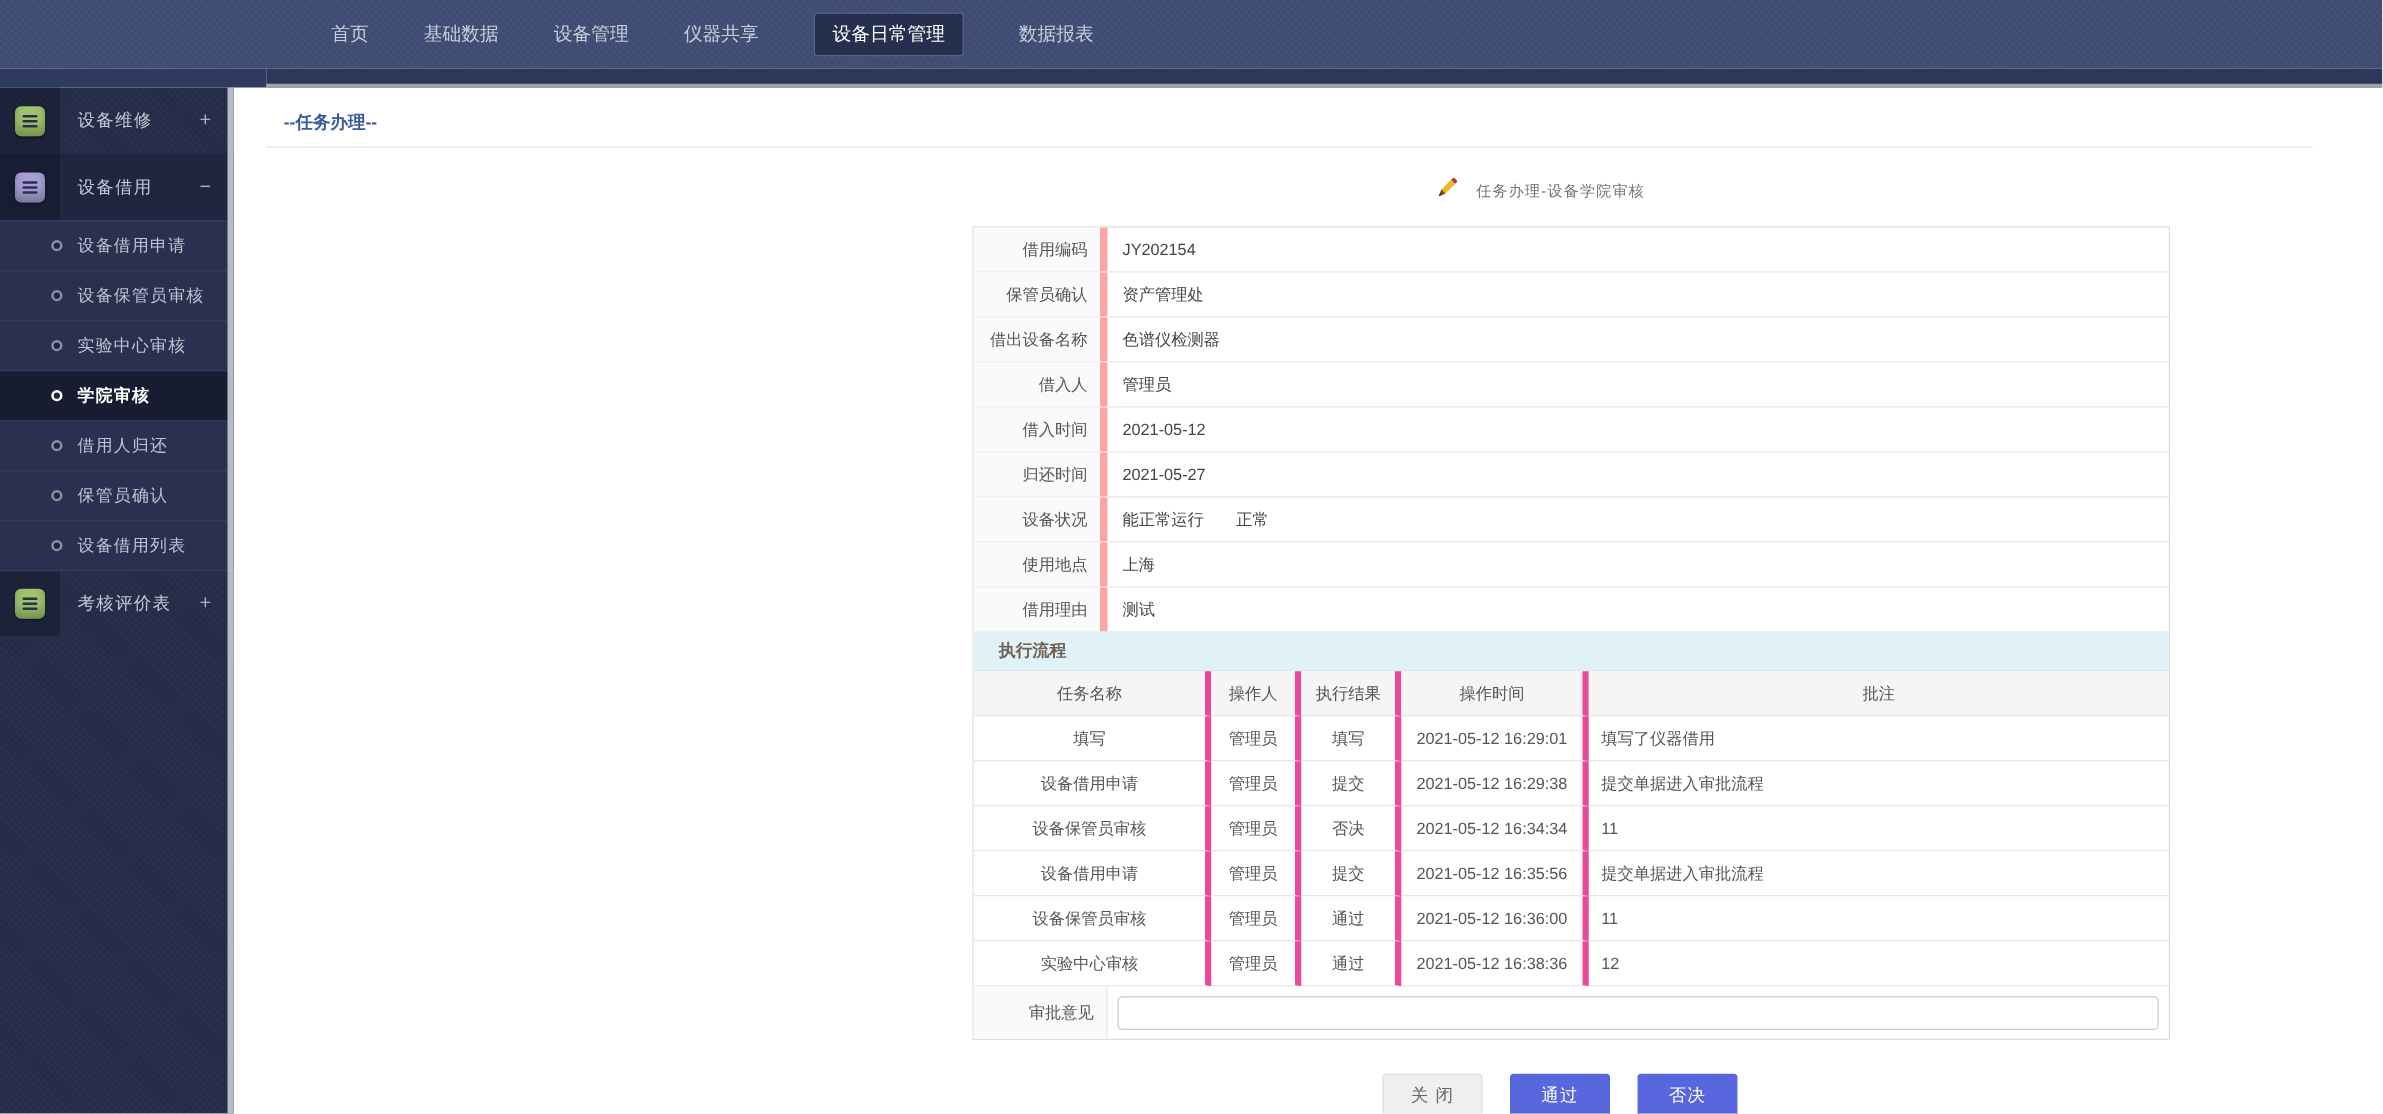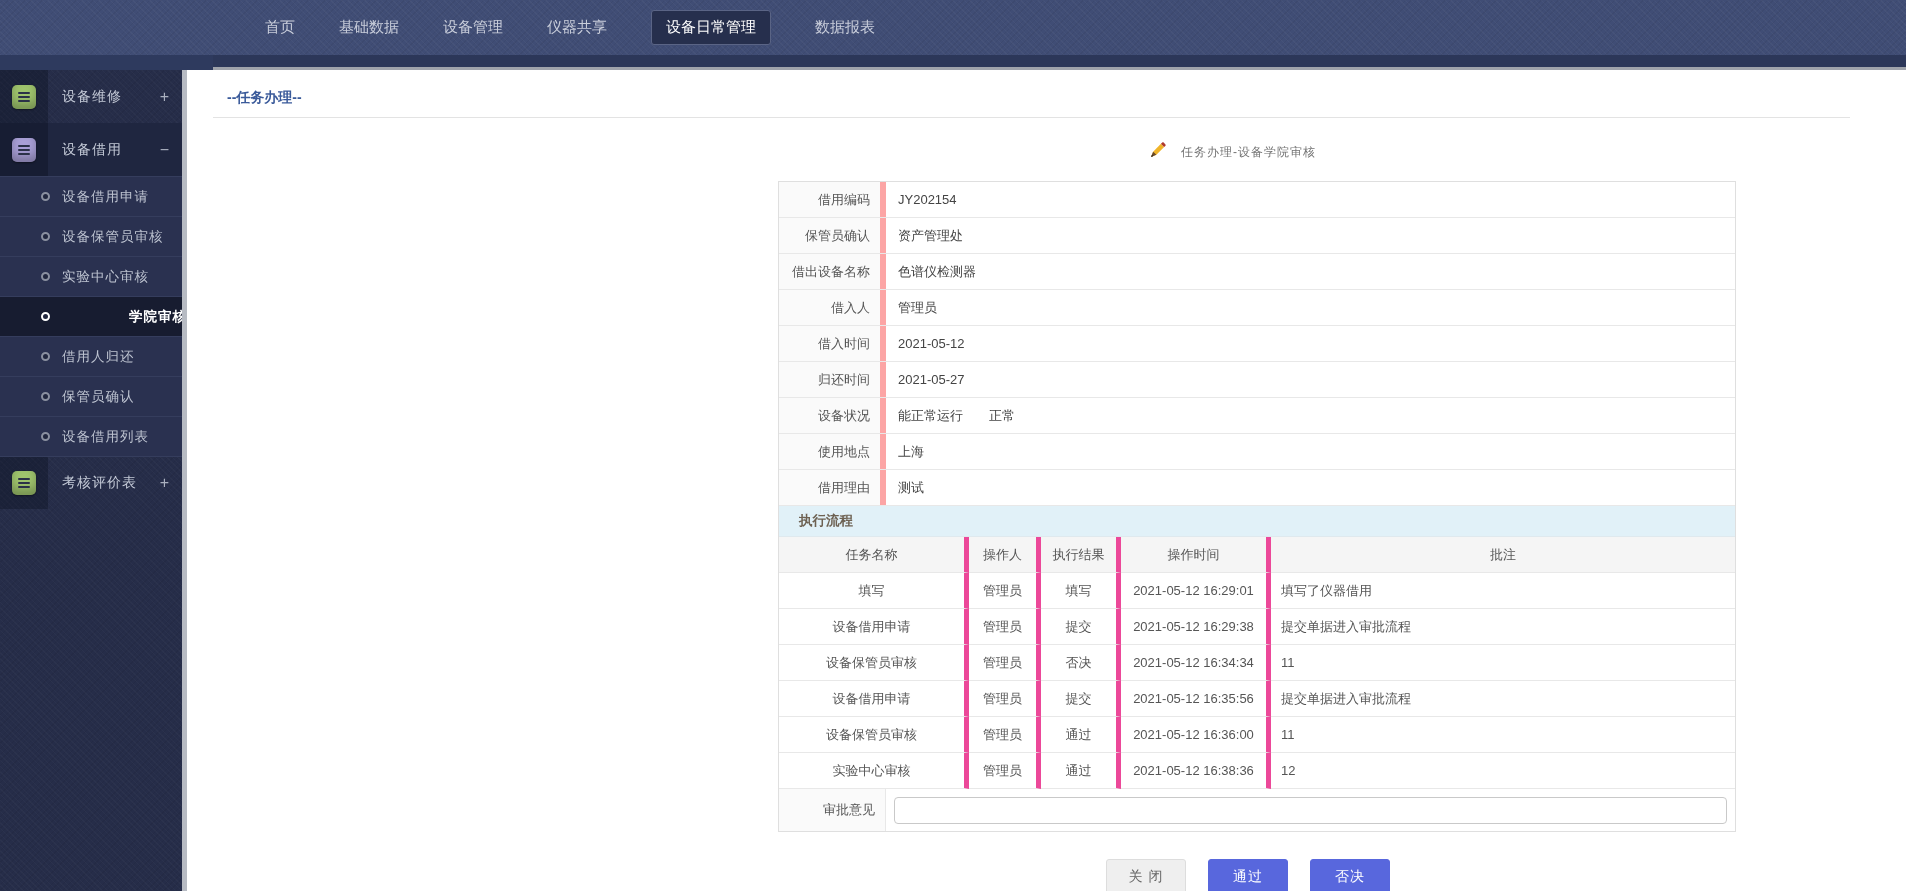--- a/index.html
+++ b/index.html
@@ -37,21 +37,21 @@
   .gicon { width:24px; height:24px; border-radius:5px; display:flex; flex-direction:column; justify-content:center; align-items:center; gap:2px; box-shadow:inset 0 -6px 8px rgba(0,0,0,.25), 0 1px 2px rgba(0,0,0,.4); }
   .gicon.green { background:#9fc46d; }
   .gicon.purple { background:#a89fd6; }
   .gicon b { display:block; width:12px; height:2px; background:#2b3148; border-radius:1px; }
   .glabel { color:#c3c9d6; font-size:14px; margin-left:14px; letter-spacing:1px; }
   .gtoggle { position:absolute; right:18px; color:#aab0bf; font-size:16px; }
   .side-group.open { background:#1f2640; }
   .side-sub { position:relative; height:40px; display:flex; align-items:center; border-top:1px solid #353d5d; background:#2a3150; cursor:pointer; }
   .side-sub .bullet { width:9px; height:9px; border-radius:50%; border:2px solid #8a90a0; background:#20263e; margin-left:41px; flex:none; }
   .side-sub .slabel { color:#bec4d1; font-size:13.5px; margin-left:12px; letter-spacing:1px; }
-  .side-sub.active { background:#171c30;justify-content:space-between; }
+  .side-sub.active { background:#171c30; }
   .side-sub.active .bullet { border-color:#ffffff; }
   .side-sub.active .slabel { color:#ffffff; font-weight:bold; }
   .side-group.last { border-top:1px solid #353d5d; }
 
   
   .main { position:absolute; left:213px; top:73px; width:1637px; height:818px; background:#fff; }
   .breadcrumb { position:absolute; left:14px; top:16px; font-size:14px; font-weight:bold; color:#3a5a9a; }
   .crumb-divider { position:absolute; left:0; top:44px; width:100%; height:1px; background:#e3e3e3; }
 
   .title-row { position:absolute; left:935px; top:68px; display:flex; align-items:center; gap:14px; }

